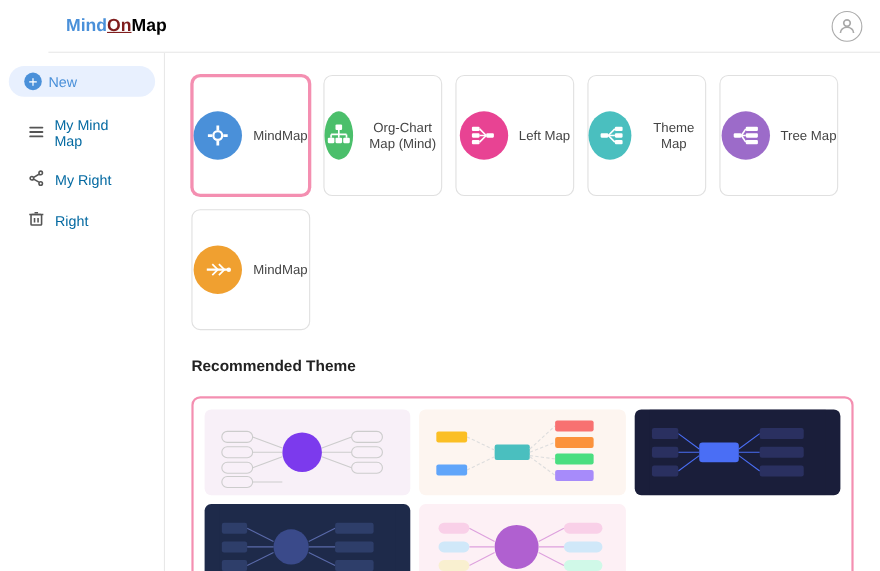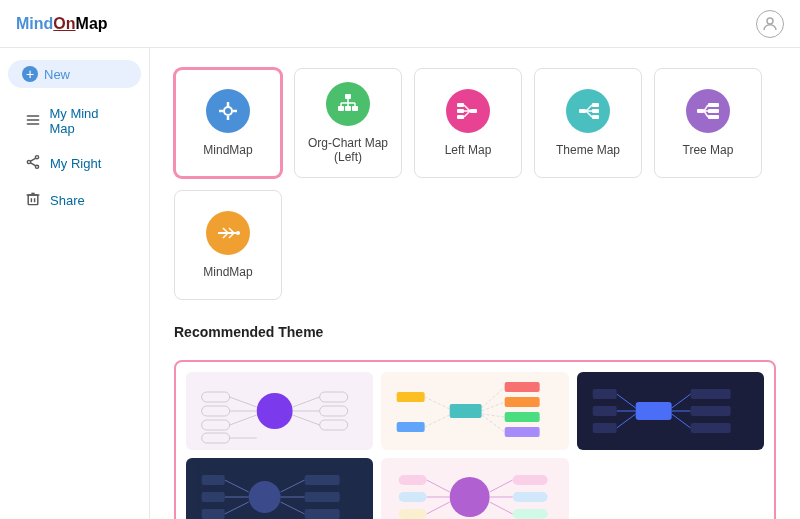--- a/index.html
+++ b/index.html
@@ -6,20 +6,21 @@
     body { font-family: Arial, sans-serif; background: #fff; display: flex; flex-direction: column; height: 519px; overflow: hidden; }
 
     
     .header {
       height: 48px;
       border-bottom: 1px solid #e8e8e8;
       display: flex;
       align-items: center;
       justify-content: space-between;
       padding: 0 16px;
+      margin-left: 44px;
     }
     .logo {
       display: flex;
       align-items: center;
       gap: 2px;
     }
     .logo-mind { color: #4a90d9; font-weight: bold; font-size: 16px; }
     .logo-on { color: #7f1d1d; font-weight: bold; font-size: 16px; text-decoration: underline; }
     .logo-map { color: #000000; font-weight: bold; font-size: 16px; }
     .avatar-icon {
@@ -97,21 +98,21 @@
       flex-wrap: wrap;
       gap: 12px;
       margin-bottom: 24px;
     }
     .map-card {
       width: 108px;
       height: 110px;
       border: 1.5px solid #e0e0e0;
       border-radius: 8px;
       display: flex;
-      flex-direction: column;
+      flex-direction: row;
       align-items: center;
       justify-content: center;
       gap: 10px;
       cursor: pointer;
       background: #fff;
     }
     .map-card.selected {
       border: 2px solid #f48fb1;
       box-shadow: 0 0 0 1px #f48fb1;
     }
@@ -230,21 +231,21 @@
     <div class="sidebar-item">
       <span class="sidebar-icon">
         <svg width="16" height="16" viewBox="0 0 20 20" fill="none" stroke="#555" stroke-width="1.8">
           <rect x="4" y="5" width="12" height="12" rx="1"></rect>
           <line x1="2" y1="5" x2="18" y2="5"></line>
           <line x1="8" y1="3" x2="12" y2="3"></line>
           <line x1="8" y1="9" x2="8" y2="14"></line>
           <line x1="12" y1="9" x2="12" y2="14"></line>
         </svg>
       </span>
-      <span>Share</span>
+      <span>Right</span>
     </div>
   </div>
 
   <div class="main">
 
     <div class="map-grid">
 
       <div class="map-card selected">
         <div class="map-icon" style="background:#4a90d9;">
           <svg width="26" height="26" viewBox="0 0 26 26" fill="white">
@@ -266,21 +267,21 @@
             <rect x="3" y="15" width="6" height="5" rx="1" fill="white"></rect>
             <rect x="10" y="15" width="6" height="5" rx="1" fill="white"></rect>
             <rect x="17" y="15" width="6" height="5" rx="1" fill="white"></rect>
             <line x1="13" y1="8" x2="13" y2="12" stroke="white" stroke-width="1.5"></line>
             <line x1="6" y1="12" x2="20" y2="12" stroke="white" stroke-width="1.5"></line>
             <line x1="6" y1="12" x2="6" y2="15" stroke="white" stroke-width="1.5"></line>
             <line x1="13" y1="12" x2="13" y2="15" stroke="white" stroke-width="1.5"></line>
             <line x1="20" y1="12" x2="20" y2="15" stroke="white" stroke-width="1.5"></line>
           </svg>
         </div>
-        <span class="map-card-label">Org-Chart Map (Left)</span>
+        <span class="map-card-label">Org-Chart Map (Mind)</span>
       </div>
 
 
       <div class="map-card">
         <div class="map-icon" style="background:#e84393;">
           <svg width="26" height="26" viewBox="0 0 26 26" fill="white">
             <rect x="15" y="11" width="7" height="4" rx="1" fill="white"></rect>
             <rect x="2" y="5" width="7" height="4" rx="1" fill="white"></rect>
             <rect x="2" y="11" width="7" height="4" rx="1" fill="white"></rect>
             <rect x="2" y="17" width="7" height="4" rx="1" fill="white"></rect>

